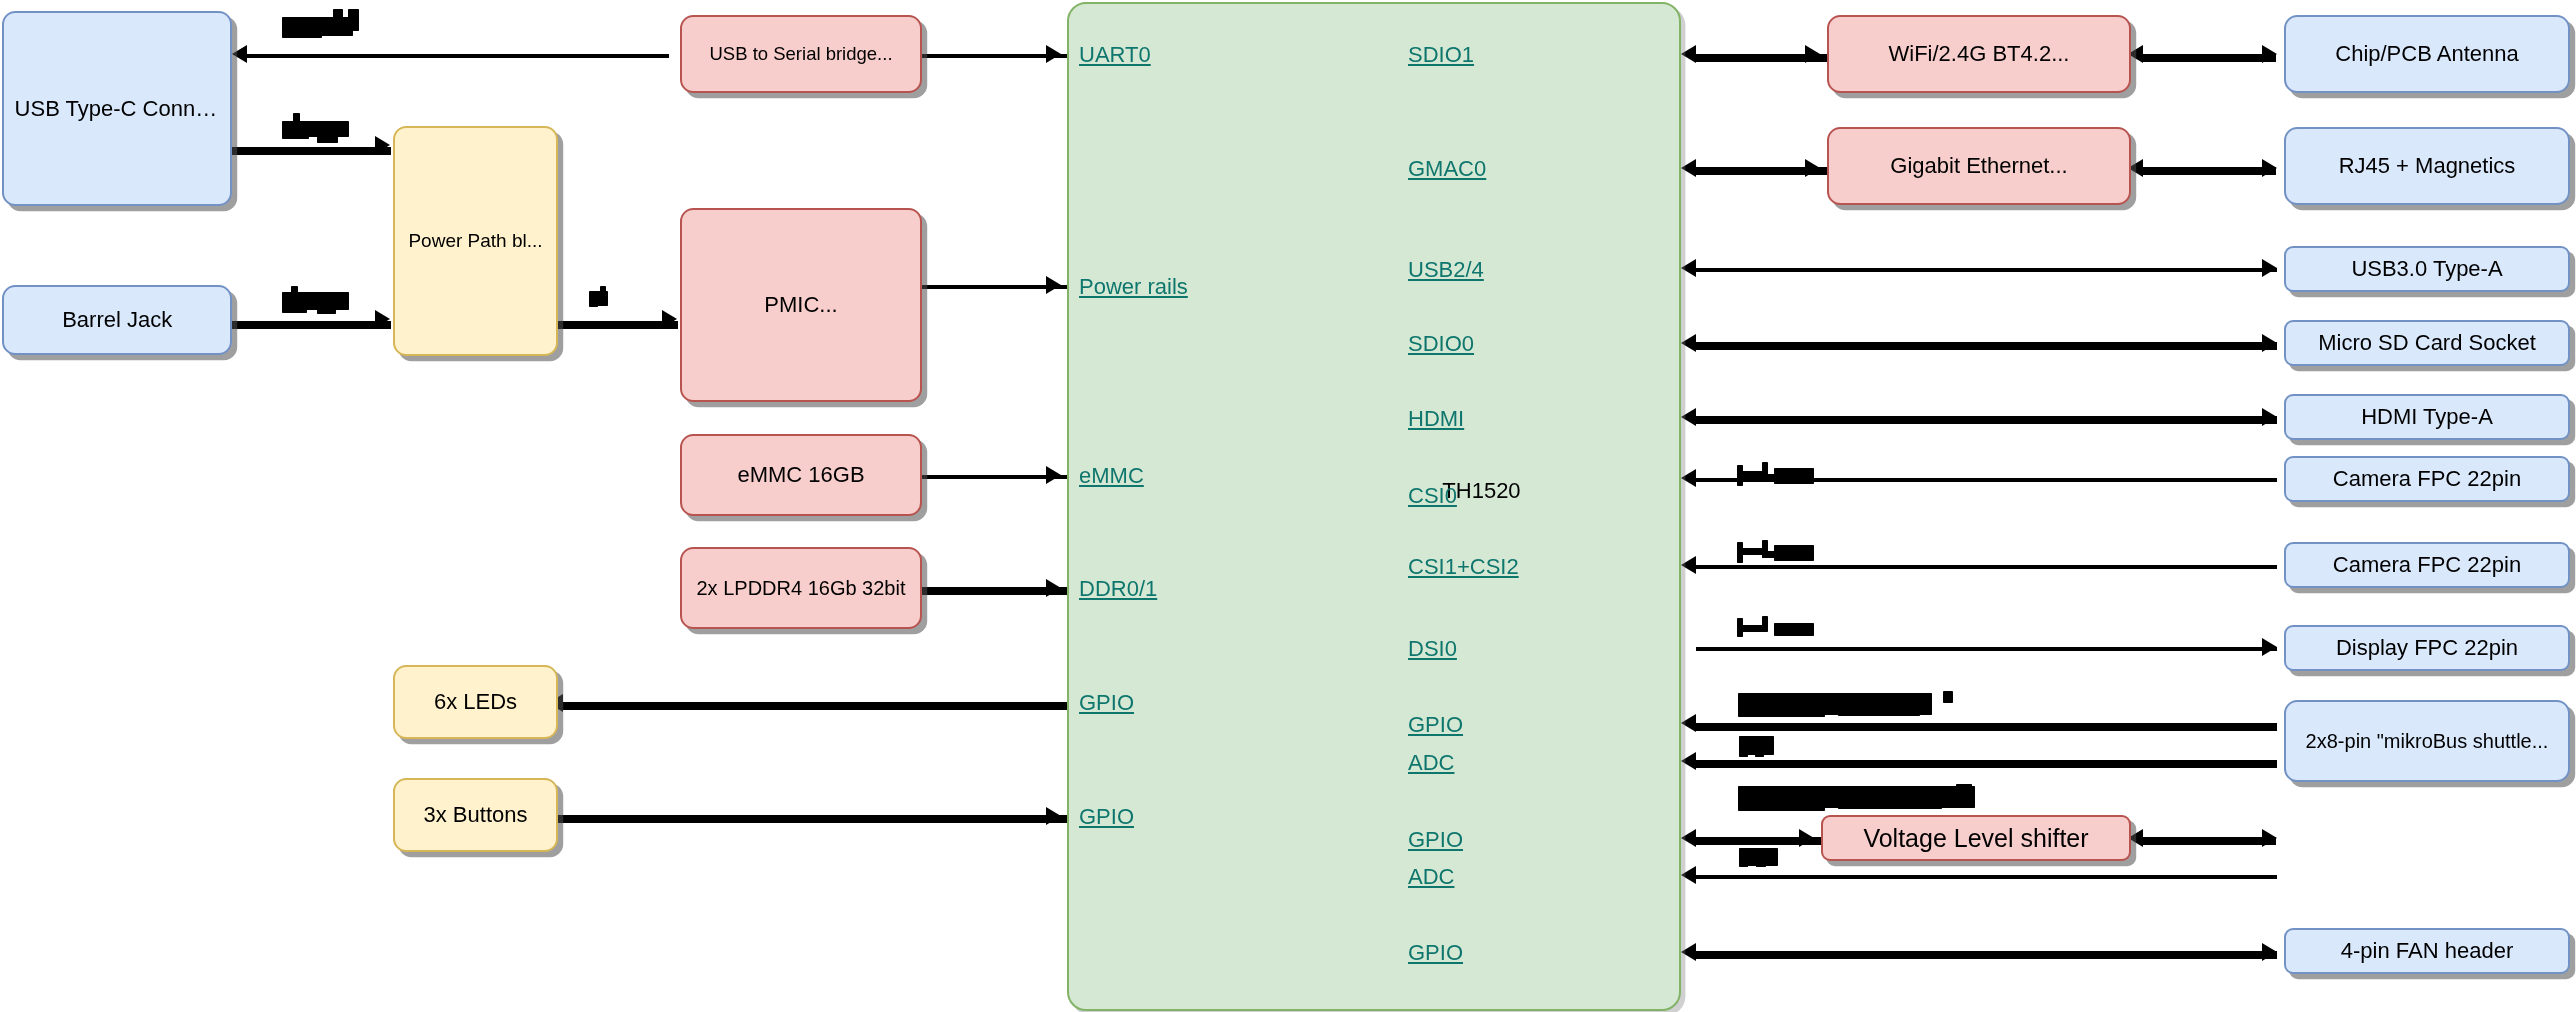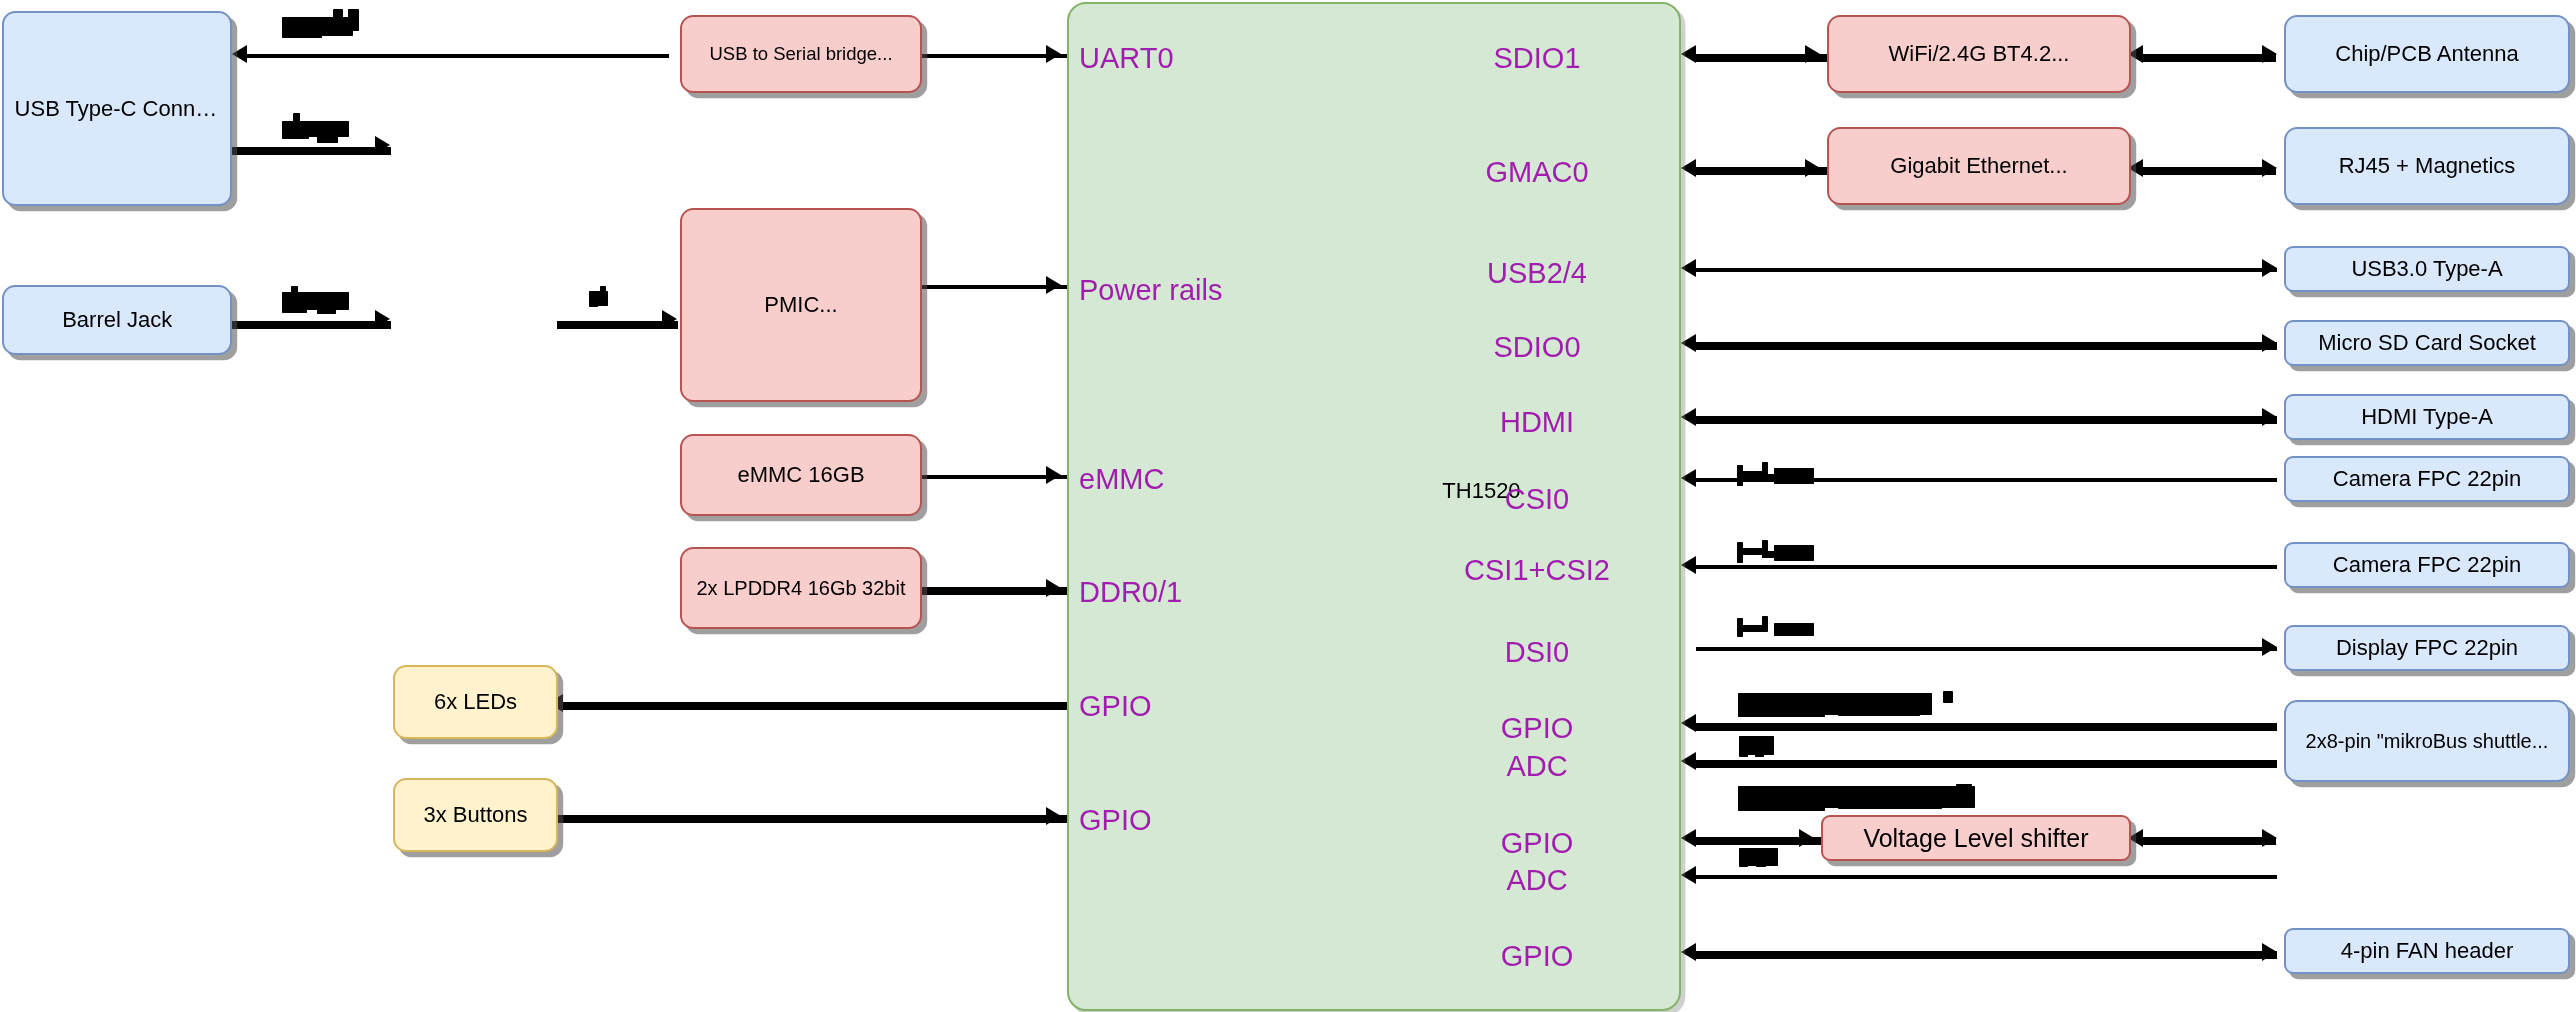--- a/index.html
+++ b/index.html
@@ -61,27 +61,28 @@
   .node.soc .soc-title {
     font-size: 22px;
     margin-top: 474px;
     margin-right: 148px;
     white-space: nowrap;
   }
 
   
   .port {
     position: absolute;
-    font-size: 29px;
-    color: #a21caf;
+    font-size: 22px;
+    color: #0f766e;
     white-space: nowrap;
     line-height: 1;
+    text-decoration: underline;
   }
   .port.left  { text-align: left;  }
-  .port.right { text-align: center; }
+  .port.right { text-align: left; }
 
   
   .edge {
     position: absolute;
     background: #000000;
     height: 4.4px;
   }
   .edge.thick { height: 8.2px; }
 
   
@@ -281,20 +282,23 @@
   </div>
 
   <div class="node blue" style="left:2.2px; top:11px; width:230px; height:195px;">
     <span class="node-label">USB Type-C Connector...</span>
   </div>
 
   <div class="node blue" style="left:2.2px; top:285px; width:230px; height:70px;">
     <span class="node-label">Barrel Jack</span>
   </div>
 
+  <div class="node yellow" style="left:393px; top:126px; width:165px; height:230px; font-size:19px;">
+    <span class="node-label">Power Path bl...</span>
+  </div>
 
   <div class="node pink" style="left:680px; top:15px; width:242px; height:78px; font-size:18.5px;">
     <span class="node-label">USB to Serial bridge...</span>
   </div>
 
   <div class="node pink" style="left:680px; top:208px; width:242px; height:194px;">
     <span class="node-label">PMIC...</span>
   </div>
 
   <div class="node pink" style="left:680px; top:434px; width:242px; height:82px;">

